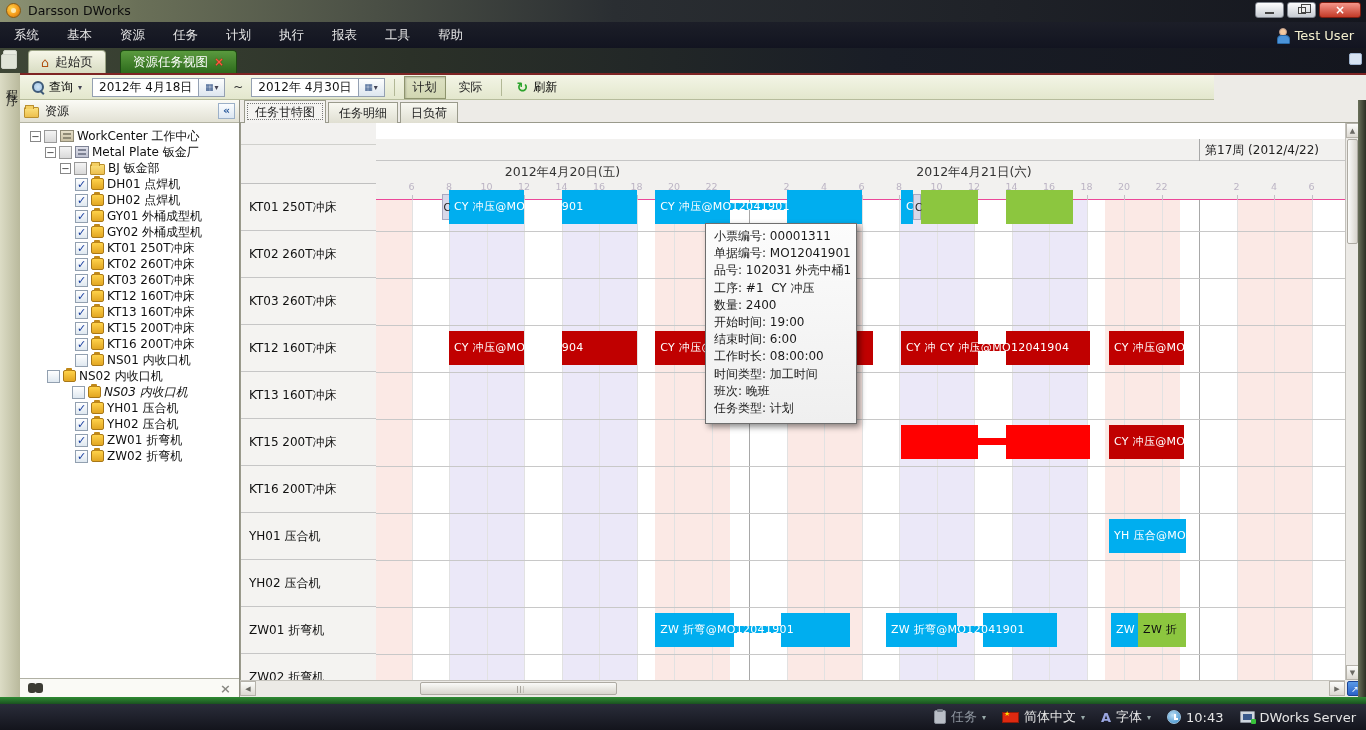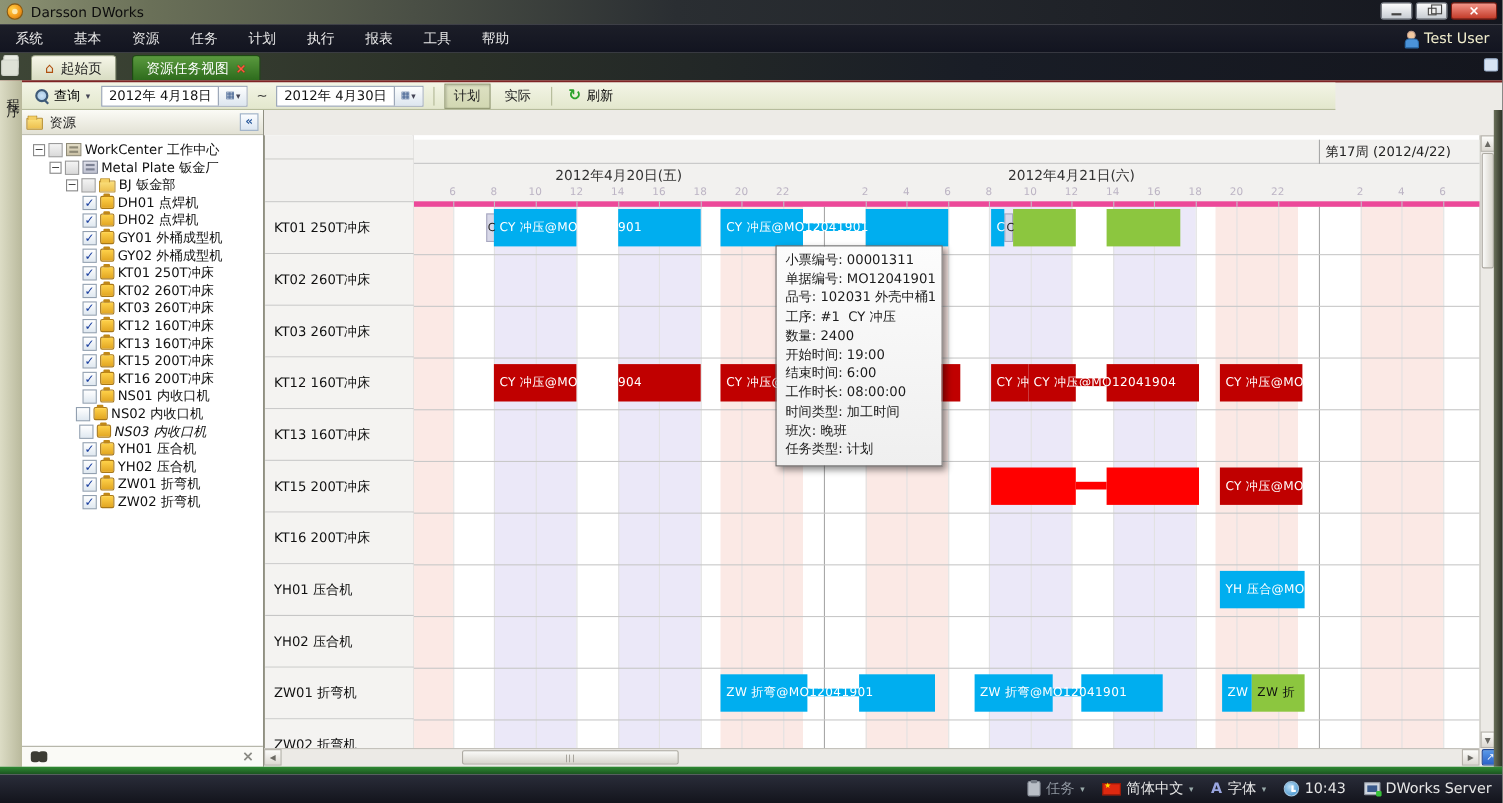--- a/index.html
+++ b/index.html
@@ -107,21 +107,21 @@
   .vtab.active { background:#f4f3f1; height:23px; top:1px; z-index:3; outline:1px dotted #777; outline-offset:-4px;}
 
   
   .gantt { position:absolute; left:240px; top:123px; width:1105px; height:557px; background:#fff; overflow:hidden; border-left:1px solid #9a9a8c;}
   .glabels { position:absolute; left:0; top:0; width:135px; height:100%; background:#f4f3f1; border-right:1px solid #b4b4b4; z-index:5;}
   .glabel-head { position:absolute; left:0; top:0; width:135px; height:61px; border-bottom:1px solid #c0c0c0; background:#f2f1ef;}
   .glabel-head::before{content:""; position:absolute; left:0; top:21px; width:100%; height:1px; background:#d0d0cc;}
   .glabel-cell { position:absolute; left:0; width:135px; height:47px; border-bottom:1px solid #c6c6c6;
     display:flex; align-items:center; padding-left:8px; font-size:12px; color:#111; background:#f4f3f1;}
   .gclip { position:absolute; left:135px; top:0; width:970px; height:557px; overflow:hidden; background:#fff;}
-  .ghead { position:absolute; left:0; top:4px; width:100%; height:61px; background:#f2f1ef; border-bottom:5px solid #ec4899; z-index:2;}
+  .ghead { position:absolute; left:0; top:16px; width:100%; height:61px; background:#f2f1ef; border-bottom:1px solid #ec4899; z-index:2;}
   .ghead .wline { position:absolute; left:0; top:21px; width:100%; height:1px; background:#c6c6c6;}
   .weeklabel { position:absolute; top:3px; font-size:12px; color:#222; white-space:nowrap; z-index:3;}
   .weeksep { position:absolute; top:0; width:1px; height:22px; background:#a8a8a8; z-index:3;}
   .daylabel { position:absolute; top:25px; transform:translateX(-50%); font-size:12.5px; color:#333; white-space:nowrap; z-index:3;}
   .hourlabel { position:absolute; top:42px; transform:translateX(-50%); font-size:9.5px; color:#bcb4c4; z-index:3;}
   .htick { position:absolute; top:56px; width:1px; height:5px; background:#c4bec8; z-index:3;}
   .stripe { position:absolute; top:61px; bottom:0; z-index:0;}
   .vline { position:absolute; top:61px; bottom:0; width:1px; background:#e2e2e2; z-index:1;}
   .vline.day { top:22px; background:#a8a8a8; z-index:2;}
   .hline { position:absolute; left:0; width:100%; height:1px; background:#c8c8c8; z-index:2;}
@@ -337,21 +337,21 @@
         <div class="trow" style="padding-left: 55px;">
           <span class="cb">✓</span>
           <span class="machine"></span>
           <span class="tlabel">KT16 200T冲床</span>
         </div>
         <div class="trow" style="padding-left: 55px;">
           <span class="cb"></span>
           <span class="machine"></span>
           <span class="tlabel">NS01 内收口机</span>
         </div>
-        <div class="trow" style="padding-left: 49px;">
+        <div class="trow" style="padding-left: 27px;">
           <span class="cb"></span>
           <span class="machine"></span>
           <span class="tlabel">NS02 内收口机</span>
         </div>
         <div class="trow" style="padding-left: 52px; font-style: italic;">
           <span class="cb"></span>
           <span class="machine"></span>
           <span class="tlabel">NS03 内收口机</span>
         </div>
         <div class="trow" style="padding-left: 55px;">
@@ -374,20 +374,25 @@
           <span class="machine"></span>
           <span class="tlabel">ZW02 折弯机</span>
         </div>
       </div>
     <div class="findbar">
       <span class="binoc"></span>
       <span class="findx">×</span>
     </div>
   </div>
 
+  <div class="subtabs" id="subTabs">
+      <span class="vtab active">任务甘特图</span>
+      <span class="vtab">任务明细</span>
+      <span class="vtab">日负荷</span>
+    </div>
 
   <div class="gantt">
     <div class="gclip" id="gclip">
         <div class="stripe" style="left: -39.5px; width: 75px; background: rgb(251, 233, 229);"></div>
         <div class="stripe" style="left: 73px; width: 75px; background: rgb(235, 232, 248);"></div>
         <div class="stripe" style="left: 185.5px; width: 75px; background: rgb(235, 232, 248);"></div>
         <div class="stripe" style="left: 279.25px; width: 75px; background: rgb(251, 233, 229);"></div>
         <div class="stripe" style="left: 410.5px; width: 75px; background: rgb(251, 233, 229);"></div>
         <div class="stripe" style="left: 523px; width: 75px; background: rgb(235, 232, 248);"></div>
         <div class="stripe" style="left: 635.5px; width: 75px; background: rgb(235, 232, 248);"></div>

